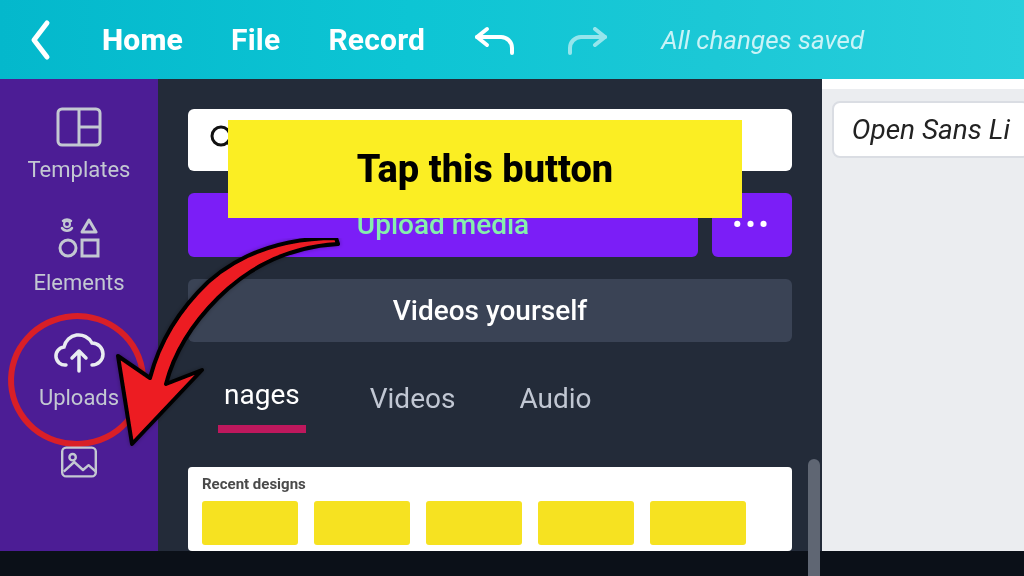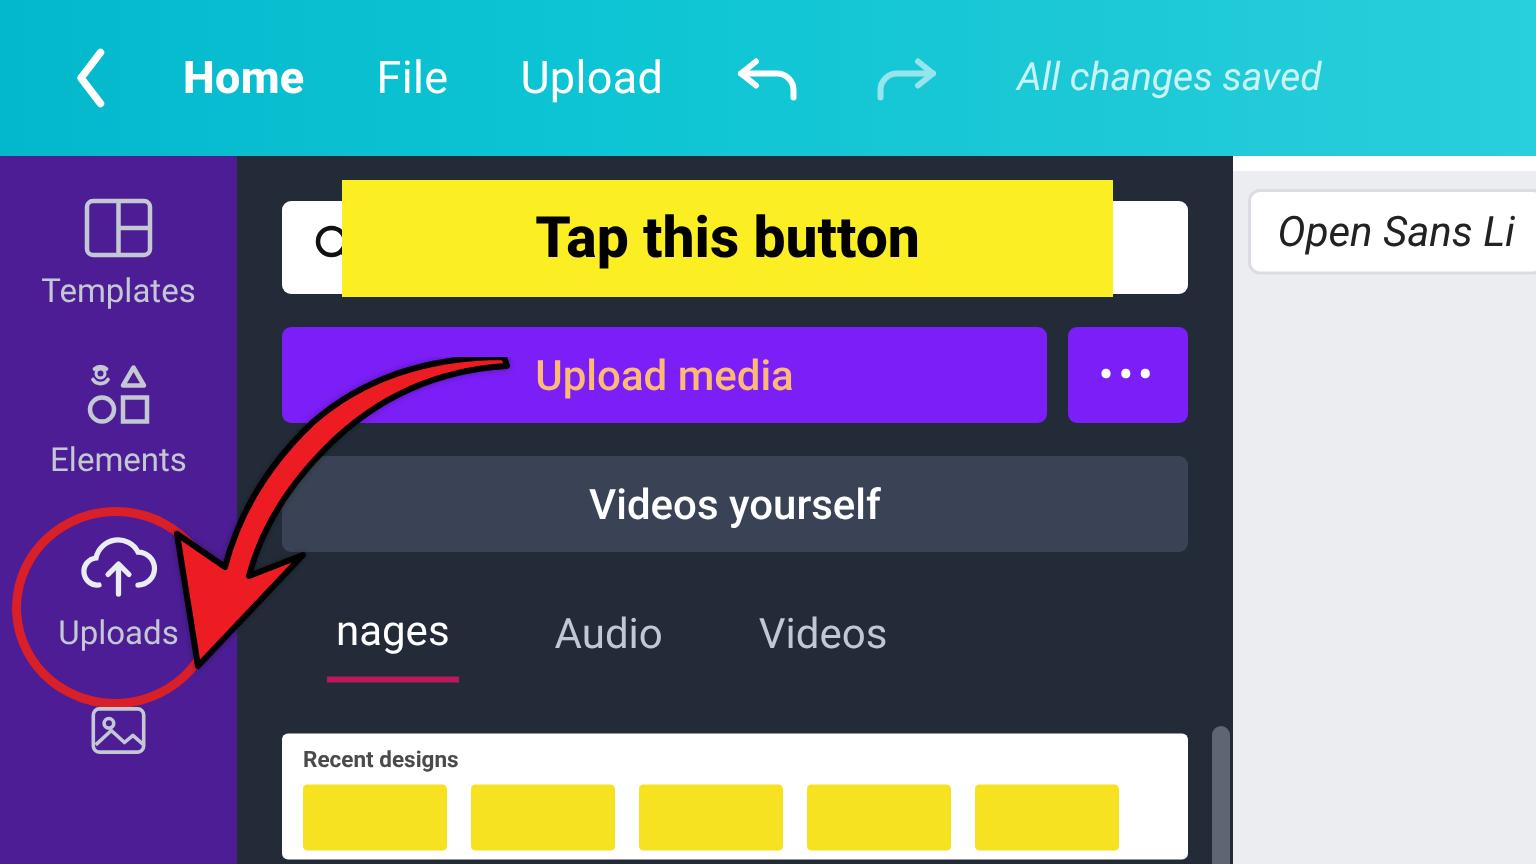--- a/index.html
+++ b/index.html
@@ -5,37 +5,37 @@
     * { margin: 0; padding: 0; box-sizing: border-box; }
     body {
       font-family: -apple-system, BlinkMacSystemFont, "Segoe UI", Roboto, sans-serif;
       width: 1024px;
       height: 576px;
       overflow: hidden;
       background: #0b1018;
       position: relative;
     }
     .topbar {
-      height: 104px;
+      height: 79px;
       background: linear-gradient(90deg, #04b8cc 0%, #0dc5d4 40%, #1cc8d6 70%, #28cfdc 100%);
       display: flex;
       align-items: center;
-      padding: 0 48px;
+      padding: 0 28px;
       gap: 48px;
     }
     .topbar .chevron {
       color: #ffffff;
       display: flex;
       align-items: center;
       cursor: pointer;
     }
     .topbar .item {
       color: #ffffff;
       font-size: 30px;
-      font-weight: 400;
+      font-weight: 700;
       cursor: pointer;
       letter-spacing: 0.2px;
     }
     .topbar .home { font-weight: 800; }
     .topbar .undo, .topbar .redo {
       display: flex; align-items: center; cursor: pointer;
     }
     .topbar .redo { opacity: 0.55; }
     .topbar .status {
       color: #e8fbfd;
@@ -111,21 +111,21 @@
     }
     .upload-row {
       display: flex;
       gap: 14px;
     }
     .upload-btn {
       flex: 1;
       height: 64px;
       background: #7b1ef7;
       border-radius: 6px;
-      color: #fdba74;
+      color: #86efac;
       font-size: 28px;
       font-weight: 500;
       display: flex;
       align-items: center;
       justify-content: center;
       cursor: pointer;
     }
     .upload-more {
       width: 80px;
       height: 64px;
@@ -158,21 +158,21 @@
       padding: 14px 30px 0 30px;
     }
     .tabs .tab {
       color: #c1c7d3;
       font-size: 28px;
       cursor: pointer;
       padding-bottom: 14px;
     }
     .tabs .tab.active {
       color: #ffffff;
-      border-bottom: 4px solid #be185d;
+      border-bottom: 8px solid #be185d;
       padding-left: 6px;
       padding-right: 6px;
     }
     .recent {
       background: #ffffff;
       border-radius: 4px;
       height: 84px;
       padding: 8px 14px;
       overflow: hidden;
       margin-top: 12px;
@@ -228,21 +228,21 @@
       font-size: 28px;
       color: #222;
       cursor: pointer;
     }
     
     .callout {
       position: absolute;
       top: 120px;
       left: 228px;
       width: 514px;
-      height: 78px;
+      height: 98px;
       background: #fbee23;
       display: flex;
       align-items: center;
       justify-content: center;
       font-size: 38px;
       font-weight: 800;
       color: #000000;
       z-index: 50;
     }
     .arrow {
@@ -257,21 +257,21 @@
 <body>
 
 <div class="topbar">
   <span class="chevron">
     <svg width="26" height="42" viewBox="0 0 26 42" fill="none">
       <path d="M19 4 L6 21 L19 38" stroke="#ffffff" stroke-width="5" stroke-linecap="round" stroke-linejoin="round"></path>
     </svg>
   </span>
   <span class="item home">Home</span>
   <span class="item">File</span>
-  <span class="item">Upload</span>
+  <span class="item">Record</span>
   <span class="undo">
     <svg width="44" height="34" viewBox="0 0 44 34" fill="none">
       <path d="M14 6 L4 14 L14 22" stroke="#ffffff" stroke-width="4" stroke-linecap="round" stroke-linejoin="round"></path>
       <path d="M4 14 H28 a11 11 0 0 1 11 11 v5" stroke="#ffffff" stroke-width="4" stroke-linecap="round" fill="none"></path>
     </svg>
   </span>
   <span class="redo">
     <svg width="44" height="34" viewBox="0 0 44 34" fill="none">
       <path d="M30 6 L40 14 L30 22" stroke="#ffffff" stroke-width="4" stroke-linecap="round" stroke-linejoin="round"></path>
       <path d="M40 14 H16 a11 11 0 0 0 -11 11 v5" stroke="#ffffff" stroke-width="4" stroke-linecap="round" fill="none"></path>
@@ -334,22 +334,22 @@
         </svg>
       </span>
     </div>
     <div class="upload-row">
       <div class="upload-btn">Upload media</div>
       <div class="upload-more">•••</div>
     </div>
     <div class="record-btn">Videos yourself</div>
     <div class="tabs">
       <div class="tab active">nages</div>
+      <div class="tab">Videos</div>
       <div class="tab">Audio</div>
-      <div class="tab">Videos</div>
     </div>
     <div class="recent">
       <div class="heading">Recent designs</div>
       <div class="thumbs">
         <div class="thumb"></div>
         <div class="thumb"></div>
         <div class="thumb"></div>
         <div class="thumb"></div>
         <div class="thumb"></div>
       </div>

